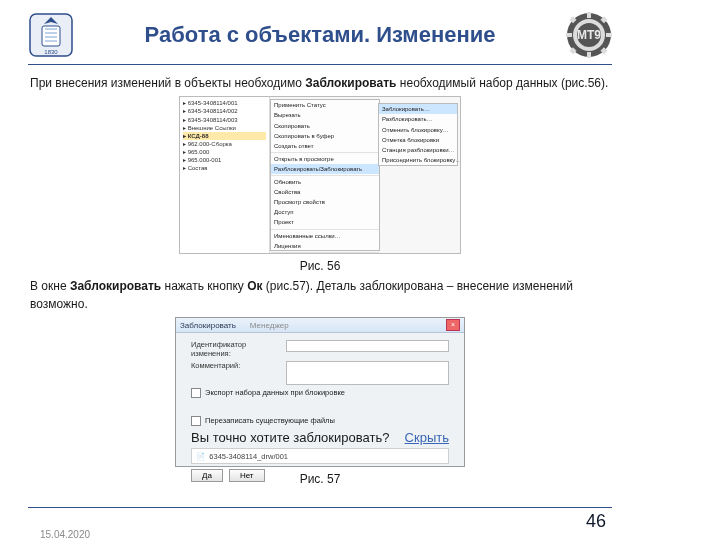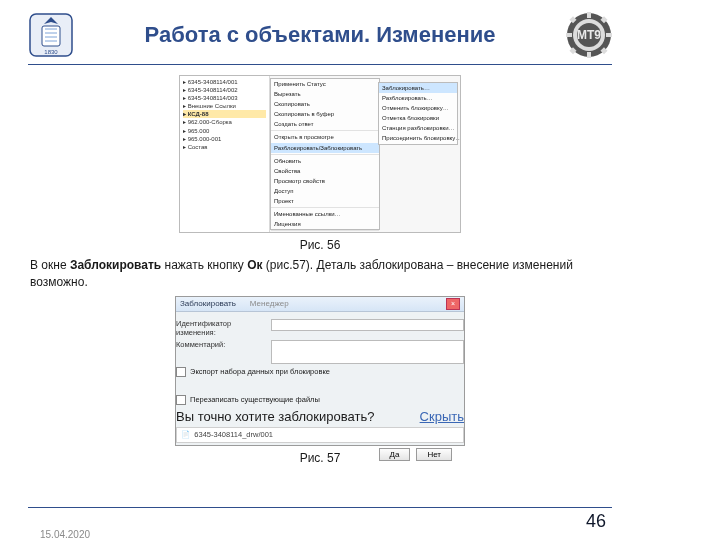--- a/index.html
+++ b/index.html
@@ -23,30 +23,30 @@
   .menuA div{padding:1px 3px;white-space:nowrap;line-height:1.35}
   .menuA .hov{background:#cde6ff}
   .menuA .sep{border-top:1px solid #e2e2e2;margin:1px 0;padding:0;height:0}
   .menuB{width:80px;background:#fdfdfd;border:1px solid #bbb;margin:6px 0 0 -2px;box-sizing:border-box;align-self:flex-start}
   .menuB div{padding:1px 3px;white-space:nowrap;line-height:1.35}
   .menuB .hov{background:#cde6ff}
   
   .fig2{margin:4px auto 0 auto;width:290px;height:150px;border:1px solid #9b9b9b;background:#eef2f4;font-size:7.5px;box-sizing:border-box}
   .titlebar{height:14px;background:linear-gradient(#eaf2fb,#d6e5f6);border-bottom:1px solid #b7c5d6;display:flex;align-items:center;padding:0 4px;font-size:8px;color:#2b3a55}
   .titlebar .x{margin-left:auto;width:12px;height:10px;border:1px solid #b35;background:#e66;color:#fff;text-align:center;line-height:9px;font-size:7px}
-  .dlgbody{padding:4px 0}
+  .dlgbody{padding:4px 15px}
   .frow{display:flex;align-items:flex-start;margin:3px 0}
   .flabel{width:95px;color:#333}
   .finput{flex:1;height:10px;border:1px solid #bbb;background:#fff}
   .ftarea{flex:1;height:22px;border:1px solid #bbb;background:#fff}
   .chk{width:8px;height:8px;border:1px solid #888;background:#fff;margin-right:4px;display:inline-block}
   .dlgq{margin-top:4px;font-size:13px;display:flex;align-items:center}
   .dlgq .hide{margin-left:auto;color:#3a67b5;text-decoration:underline}
   .attach{margin:3px 0 0 0;height:14px;border:1px solid #cfcfcf;background:#fff;display:flex;align-items:center;padding:0 4px;color:#444}
-  .dlgbtns{display:flex;gap:6px;justify-content:flex-end;margin:5px 12px 0 0}
+  .dlgbtns{display:flex;gap:6px;justify-content:flex-start;margin:5px 12px 0 0}
   .dlgbtns button{font-size:8px;padding:1px 10px;border:1px solid #9a9a9a;background:linear-gradient(#fdfdfd,#e4e4e4)}
   
   .foot-rule{position:absolute;left:28px;right:28px;bottom:32px;border-top:1px solid #2f4e8c}
   .date{position:absolute;left:40px;bottom:0;font-size:10px;color:#8a8a8a}
   .page{position:absolute;right:34px;bottom:8px;font-size:18px;color:#0f172a}
   
   .crest svg, .gear svg{display:block}
 </style>
 </head>
 <body>
@@ -81,20 +81,23 @@
             <rect x="5" y="5" width="5" height="5" transform="rotate(45 7 7)"></rect>
             <rect x="36" y="5" width="5" height="5" transform="rotate(45 38 7)"></rect>
             <rect x="5" y="36" width="5" height="5" transform="rotate(45 7 38)"></rect>
             <rect x="36" y="36" width="5" height="5" transform="rotate(45 38 38)"></rect>
           </g>
         </svg>
     </div>
   </div>
   <hr class="rule">
 
+  <p class="para">
+    <span>При внесения изменений в объекты необходимо </span><b>Заблокировать</b><span> необходимый набор данных (рис.56).</span>
+  </p>
 
   <div class="fig1">
     <div class="tree" id="tree">
         <div>▸ 6345-3408114/001</div>
         <div>▸ 6345-3408114/002</div>
         <div>▸ 6345-3408114/003</div>
         <div>▸ Внешние Ссылки</div>
         <div class="sel">▸ КСД-88</div>
         <div>▸ 962.000-Сборка</div>
         <div>▸ 965.000</div>

